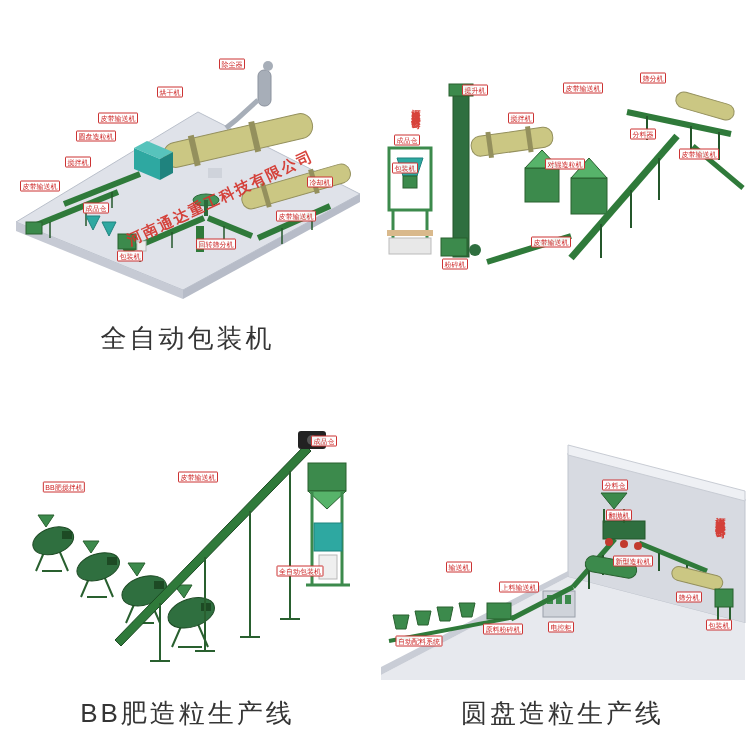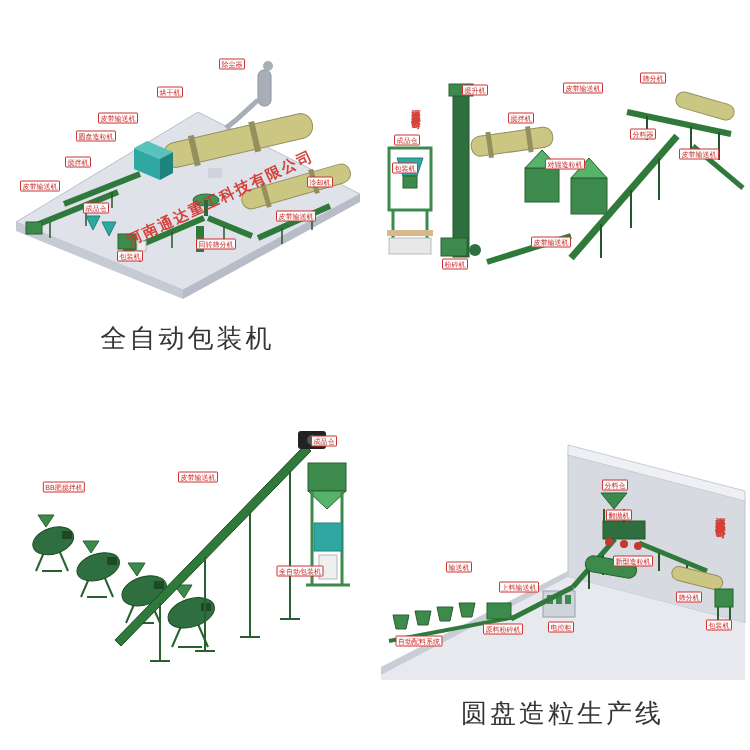--- a/index.html
+++ b/index.html
@@ -237,20 +237,21 @@
           <path d="M312 116 L312 210 M342 116 L342 210 M306 210 L350 210" stroke="#3c8a4c" stroke-width="3"></path>
           <rect x="314" y="148" width="28" height="28" fill="#2ea8a1" stroke="#1f837e"></rect>
           <rect x="319" y="180" width="18" height="24" fill="#efefef" stroke="#b7b7b7"></rect>
         </g>
       </svg>
       <span class="lbl" style="left:64px;top:112px">BB肥搅拌机</span>
       <span class="lbl" style="left:198px;top:102px">皮带输送机</span>
       <span class="lbl" style="left:324px;top:66px">成品仓</span>
       <span class="lbl" style="left:300px;top:196px">全自动包装机</span>
     </div>
+    <figcaption>BB肥造粒生产线</figcaption>
   </figure>
 
   <figure class="panel">
     <div class="art">
       <svg viewBox="0 0 375 305">
 
         <g>
           <polygon points="193,78 370,124 370,248 193,202" fill="#d7dae1" stroke="#bfc4cd"></polygon>
           <polygon points="193,70 370,116 370,126 193,80" fill="#eef0f4" stroke="#c8ccd4"></polygon>
         </g>

